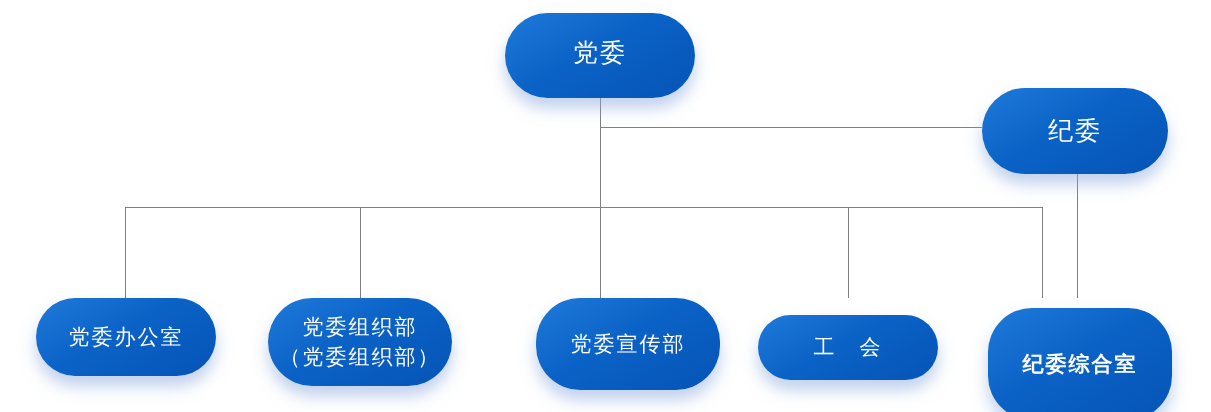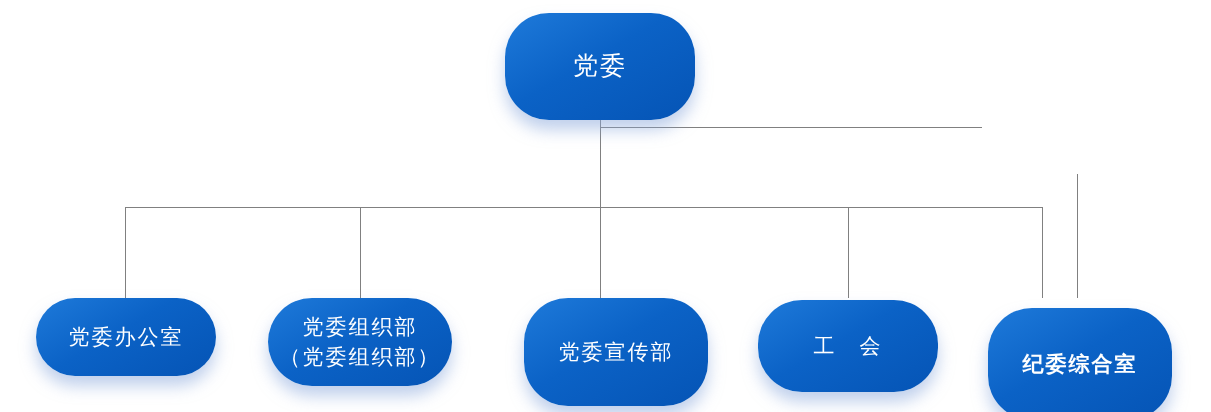--- a/index.html
+++ b/index.html
@@ -46,39 +46,42 @@
 
   <div class="line v" style="left:600px; top:98px; height:200px;"></div>
   <div class="line h" style="left:600px; top:127px; width:382px;"></div>
   <div class="line v" style="left:1077px; top:174px; height:124px;"></div>
   <div class="line h" style="left:125px; top:207px; width:918px;"></div>
   <div class="line v" style="left:125px; top:207px; height:91px;"></div>
   <div class="line v" style="left:360px; top:207px; height:91px;"></div>
   <div class="line v" style="left:848px; top:207px; height:91px;"></div>
   <div class="line v" style="left:1042px; top:207px; height:91px;"></div>
 
-  <div class="node lv1" style="left:505px; top:13px; width:190px; height:107px;">
+  <div class="node lv1" style="left:505px; top:13px; width:190px; height:85px;font-family:Liberation Mono, monospace;">
     <span>党委</span>
   </div>
 
+  <div class="node lv1" style="left:982px; top:88px; width:186px; height:86px;">
+    <span>纪委</span>
+  </div>
 
   <div class="node lv2" style="left:36px; top:298px; width:180px; height:78px;">
     <span>党委办公室</span>
   </div>
 
   <div class="node lv2" style="left:268px; top:298px; width:184px; height:88px;">
     <span>党委组织部</span>
     <span>（党委组织部）</span>
   </div>
 
-  <div class="node lv2" style="left:524px; top:298px; width:184px; height:108px;gap:48px;">
+  <div class="node lv2" style="left:536px; top:298px; width:184px; height:92px;gap:48px;">
     <span>党委宣传部</span>
   </div>
 
-  <div class="node lv2" style="left:758px; top:300px; width:180px; height:92px;">
+  <div class="node lv2" style="left:758px; top:315px; width:180px; height:65px;">
     <span>工　会</span>
   </div>
 
   <div class="node lv2" style="left:988px; top:308px; width:184px; height:112px;font-weight:bold;">
     <span>纪委综合室</span>
   </div>
 
 </div>
 
 </body></html>

